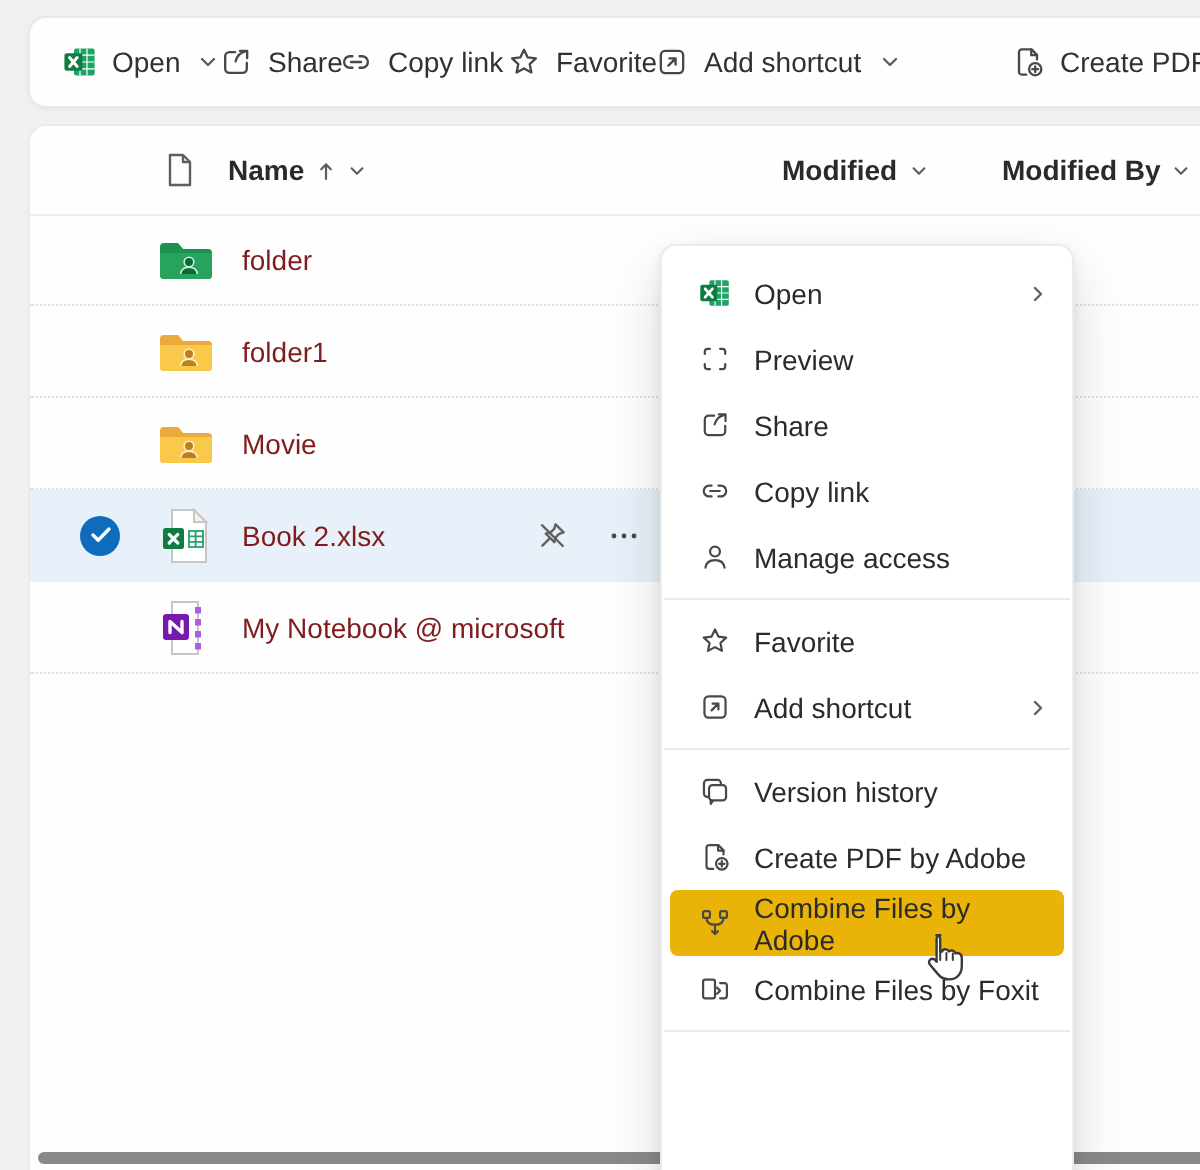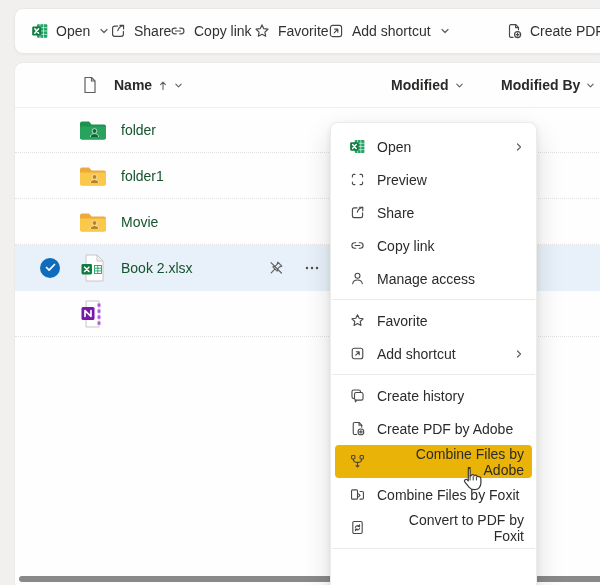--- a/index.html
+++ b/index.html
@@ -3,21 +3,21 @@
 <meta charset="utf-8">
 <style>
   html,body{margin:0;padding:0;}
   body{
     width:600px;height:585px;overflow:hidden;position:relative;
     background:#f1f0ee;
     font-family:"Liberation Sans", sans-serif;
     color:#252423;
     -webkit-font-smoothing:antialiased;
   }
-  .stage{position:absolute;inset:0;text-align:right;}
+  .stage{position:absolute;inset:0;}
 
   
   .toolbar{
     position:absolute;left:14px;top:8px;right:-8px;height:44px;
     background:#fefefe;border:1px solid #e9e8e6;border-radius:9px;
     box-shadow:0 1px 2px rgba(0,0,0,.04);
     overflow:hidden;
   }
   .tb-item{
     position:absolute;top:0;height:44px;display:flex;align-items:center;gap:7px;
@@ -31,21 +31,21 @@
     background:#fefefe;border:1px solid #eceae8;border-radius:9px;
     overflow:hidden;
   }
   .list-header{position:absolute;left:0;top:0;right:0;height:44px;border-bottom:1px solid #f0efed;}
   .col{position:absolute;top:0;height:44px;display:flex;align-items:center;gap:6px;
        font-size:14px;font-weight:700;color:#2b2a28;cursor:pointer;}
   .rows{position:absolute;left:0;top:44px;right:0;}
   .row{position:relative;height:45px;border-bottom:1px dotted #e3e1df;cursor:pointer;}
   .row.selected{background:#e8f1f9;border-bottom-color:transparent;}
   .row .ficon{position:absolute;left:62px;top:50%;transform:translateY(-50%);width:32px;display:flex;justify-content:center;}
-  .row .fname{position:absolute;left:106px;top:50%;transform:translateY(-50%);font-size:14px;color:#14532d;}
+  .row .fname{position:absolute;left:106px;top:50%;transform:translateY(-50%);font-size:14px;color:#7f1d1d;}
   .checkcircle{position:absolute;left:25px;top:50%;transform:translateY(-50%);width:20px;height:20px;border-radius:50%;
     background:#0f6cbd;display:flex;align-items:center;justify-content:center;cursor:pointer;}
   .rowtool{position:absolute;top:50%;transform:translateY(-50%);display:flex;align-items:center;cursor:pointer;color:#605e5c;}
   .rowtool.pin{left:252px;}
   .rowtool.dots{left:288px;}
 
   
   .hscroll{position:absolute;left:4px;right:0;bottom:10px;height:6px;border-radius:3px;background:#8b8987;z-index:3;cursor:grab;}
 
   
@@ -283,20 +283,21 @@
 
       <div class="row">
         <span class="ficon">
           <svg width="28" height="30" viewBox="0 0 28 30">
             <path d="M7 2h13v26H7z" fill="#fff" stroke="#c8c6c4" stroke-width="1"></path>
             <path d="M20 4.5v3.2M20 10.5v3.2M20 16.5v3.2M20 22.5v3.2" stroke="#b05ce0" stroke-width="3"></path>
             <rect x="2.5" y="8" width="13" height="13" rx="1.6" fill="#7719aa"></rect>
             <path d="M6 17.3v-5.6l6 5.6v-5.6" fill="none" stroke="#fff" stroke-width="1.7" stroke-linecap="round" stroke-linejoin="round"></path>
           </svg>
         </span>
+        <span class="fname">My Notebook @ microsoft</span>
       </div>
 
     </div>
 
     <div class="hscroll"></div>
   </div>
 
   <div class="menu">
 
     <div class="mi">
@@ -396,21 +397,21 @@
     <div class="mi">
       <span>
         <svg width="17" height="17" viewBox="0 0 20 20">
             <g fill="none" stroke="#494847" stroke-width="1.3" stroke-linejoin="round">
           <path d="M6.5 13.5h-1c-1.1 0-2-.9-2-2v-6c0-1.1.9-2 2-2h6c1.1 0 2 .9 2 2v1"></path>
           <rect x="6.5" y="6.5" width="10" height="9" rx="2"></rect>
           <path d="M9 15.5l-1.5 2v-2" fill="#494847"></path>
         </g>
           </svg>
       </span>
-      <span>Create history</span>
+      <span>Version history</span>
     </div>
 
     <div class="mi">
       <span>
         <svg width="17" height="17" viewBox="0 0 20 20">
             <g fill="none" stroke="#494847" stroke-width="1.3" stroke-linecap="round" stroke-linejoin="round">
           <path d="M15 8.5V6l-3-3H6.5C5.7 3 5 3.7 5 4.5v11c0 .8.7 1.5 1.5 1.5H9"></path>
           <path d="M11.8 3v3.2H15"></path>
           <circle cx="14" cy="14" r="3.4"></circle>
               <path d="M14 12.4v3.2M12.4 14h3.2"></path>
@@ -439,32 +440,20 @@
             <g fill="none" stroke="#494847" stroke-width="1.3" stroke-linecap="round" stroke-linejoin="round">
           <rect x="3" y="4.5" width="7" height="11" rx="1.2"></rect>
           <path d="M13 6.5h2.5c.8 0 1.5.7 1.5 1.5v6c0 .8-.7 1.5-1.5 1.5H13"></path>
           <path d="M11.2 9.2L13 11l-1.8 1.8"></path>
         </g>
           </svg>
       </span>
       <span>Combine Files by Foxit</span>
     </div>
 
-    <div class="mi">
-      <span>
-        <svg width="17" height="17" viewBox="0 0 20 20">
-            <g fill="none" stroke="#494847" stroke-width="1.3" stroke-linecap="round" stroke-linejoin="round">
-          <rect x="4.5" y="3" width="11" height="14" rx="1.5"></rect>
-          <path d="M7.5 10a2.6 2.6 0 0 1 4.6-1.3M12.4 6.9v2h-2"></path>
-          <path d="M12.5 10.6a2.6 2.6 0 0 1-4.6 1.3M7.6 13.7v-2h2"></path>
-        </g>
-          </svg>
-      </span>
-      <span>Convert to PDF by Foxit</span>
-    </div>
 
     <div class="menu-sep"></div>
 
 
   </div>
 
 
   <div class="cursor">
     <svg width="23" height="27" viewBox="0 0 23 27">
       <path d="M8.2 1.6c1 0 1.9.9 1.9 1.9v6.4l.9-.1c.3-.8 1.1-1.3 2-1.1.6.1 1.1.5 1.4 1 .5-.4 1.2-.6 1.9-.4.7.2 1.2.7 1.4 1.4.5-.2 1-.2 1.5-.1 1 .3 1.7 1.2 1.7 2.3v4.2c0 1.8-.6 3.5-1.8 4.8-1 1.1-2.4 1.8-4.5 1.8-2.7 0-4.1-.9-5.4-2.4l-4.3-5.1c-.6-.7-.5-1.8.2-2.4.7-.6 1.8-.6 2.4.2l.8.9V3.5c0-1 .9-1.9 1.9-1.9z" fill="#ffffff" stroke="#3c3a38" stroke-width="1.2" stroke-linejoin="round"></path>

